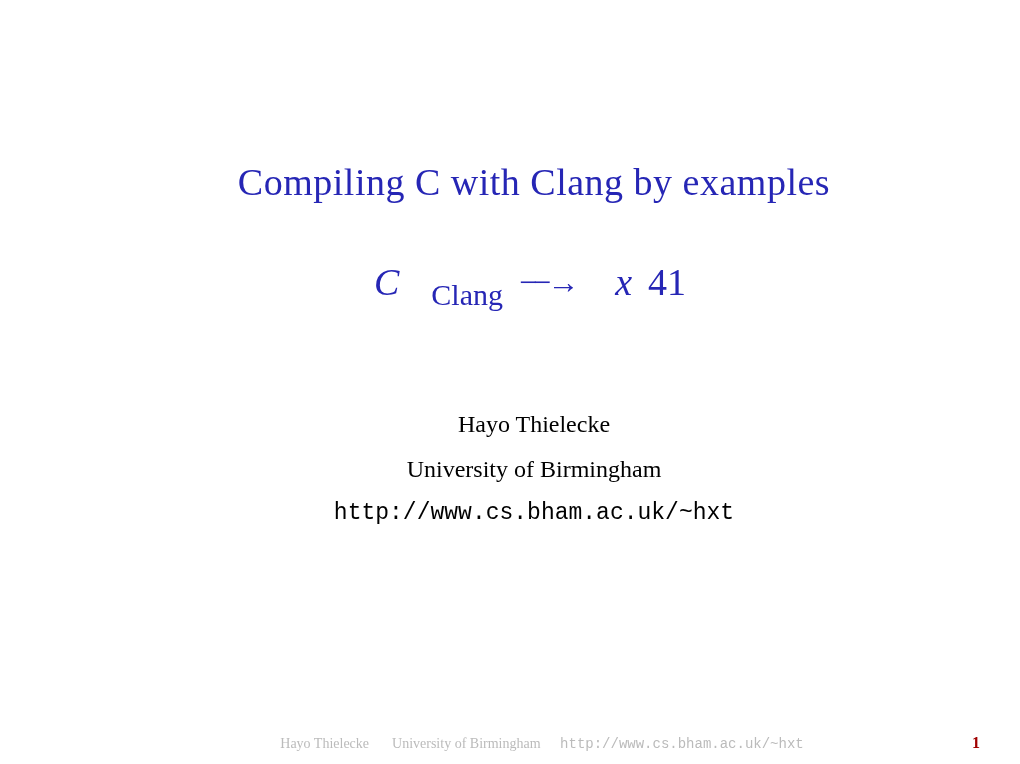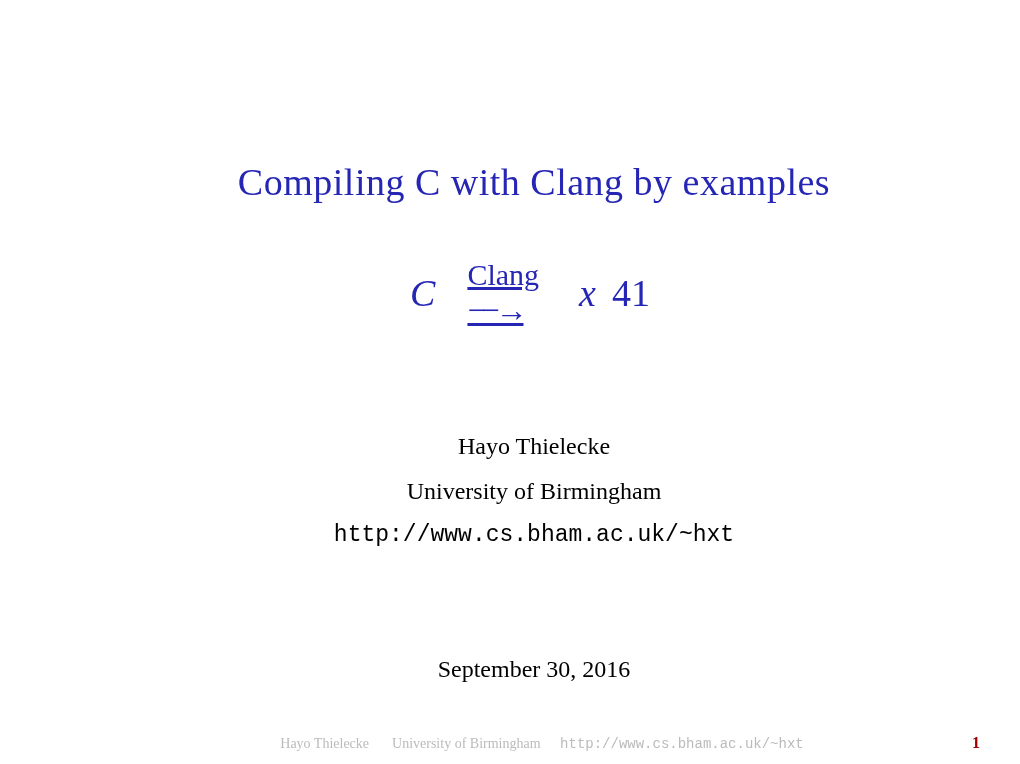--- a/index.html
+++ b/index.html
@@ -37,26 +37,25 @@
       display: flex;
       align-items: center;
       justify-content: center;
       gap: 12px;
     }
     .formula-c {
       font-style: italic;
     }
     .arrow-wrap {
       display: inline-flex;
-      flex-direction: column;
-      align-items: flex-start;
+      flex-direction: row;
+      align-items: flex-end;
       justify-content: center;
       margin: 0 4px;
       position: relative;
-      text-decoration: underline;
     }
     .arrow-label {
       font-size: 30px;
       font-style: normal;
       line-height: 1;
       margin-bottom: -4px;
     }
     .arrow {
       font-size: 32px;
       font-style: normal;
@@ -124,19 +123,18 @@
       <span class="formula-x86"><span class="x">x</span><span class="n">41</span></span>
     </div>
   </div>
 
   <div class="author-block">
     <div>Hayo Thielecke</div>
     <div>University of Birmingham</div>
     <div class="monourl">http://www.cs.bham.ac.uk/~hxt</div>
   </div>
 
-  <div class="date-block">September 30, 2016</div>
 
   <div class="footer">
     <span>Hayo Thielecke</span>&nbsp;&nbsp;<span>University of Birmingham</span>&nbsp;<span class="monourl">http://www.cs.bham.ac.uk/~hxt</span>
   </div>
   <div class="pagenum">1</div>
 </div>
 
 </body></html>

